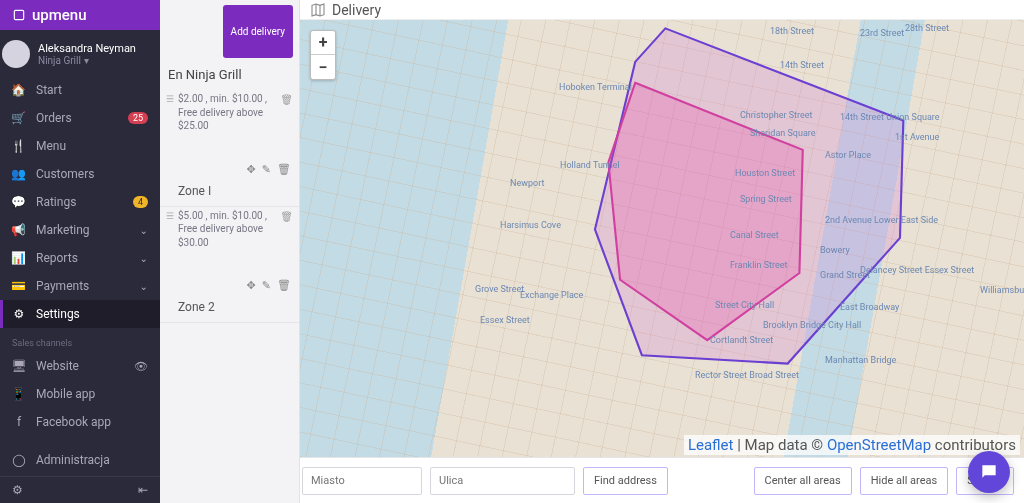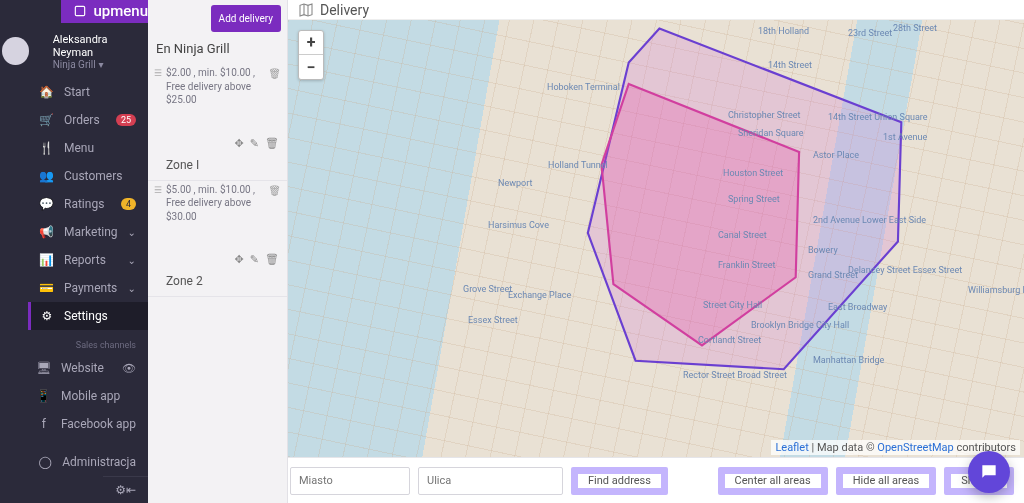--- a/index.html
+++ b/index.html
@@ -1,43 +1,43 @@
 <!DOCTYPE html>
 <html><head>
   <meta charset="utf-8">
   <style>
     * { margin: 0; padding: 0; box-sizing: border-box; font-family: -apple-system, BlinkMacSystemFont, "Segoe UI", Roboto, Arial, sans-serif; }
     body { width: 1024px; height: 503px; overflow: hidden; background: #fff; display: flex; }
 
     
-    .sidebar { width: 148px; background: #2b2a3a; color: #a9a7b8; display: flex; flex-direction: column; font-size: 12px; position: relative; align-items: flex-end; }
+    .sidebar { width: 160px; background: #2b2a3a; color: #a9a7b8; display: flex; flex-direction: column; font-size: 12px; position: relative; }
     .brand { background: #7b2cbf; height: 30px; display: flex; align-items: center; padding-left: 12px; color: #fff; font-weight: 500; font-size: 15px; gap: 6px; }
     .brand svg { width: 14px; height: 14px; }
-    .profile { display: flex; align-items: center; gap: 24px; padding: 10px 2px 8px; }
+    .profile { display: flex; align-items: center; gap: 8px; padding: 10px 2px 8px; }
     .avatar { width: 28px; height: 28px; border-radius: 50%; background: #d6d3e0; }
     .profile-text { display: flex; flex-direction: column; }
     .profile-name { color: #fff; font-size: 11px; line-height: 1.2; }
     .profile-sub { color: #8b89a0; font-size: 10px; display: flex; align-items: center; gap: 3px; }
     .nav { list-style: none; }
     .nav li { display: flex; align-items: center; padding: 7px 12px; gap: 10px; cursor: pointer; position: relative; font-size: 12px; }
     .nav li.active { background: #1e1d29; color: #fff; }
     .nav li.active::before { content: ''; position: absolute; left:0; top:0; bottom:0; width:3px; background:#7b2cbf; }
     .nav .ico { width: 14px; display: inline-flex; justify-content: center; }
     .nav .badge { margin-left: auto; background: #d43f52; color:#fff; border-radius: 8px; font-size: 9px; padding: 1px 5px; }
     .nav .badge.yellow { background: #f0b429; color:#2b2a3a; }
     .nav .chev { margin-left: auto; font-size: 10px; }
     .section-label { font-size: 9px; color: #6d6b80; padding: 10px 12px 4px; text-transform: none; }
     .sidebar-bottom { margin-top: auto; border-top: 1px solid #3a394a; display:flex; justify-content: space-between; padding: 6px 12px; }
     .sidebar-bottom span { cursor:pointer; font-size:12px; }
     .eye-ico { margin-left:auto; font-size:11px; }
 
     
     .mid { width: 140px; background: #f3f2f4; border-right: 1px solid #e2e1e6; display:flex; flex-direction:column; font-size:11px; color:#55535f; }
     .mid-top { display:flex; justify-content:flex-end; padding:5px 6px; }
-    .add-btn { background:#7b2cbf; color:#fff; border:none; border-radius:3px; font-size:10px; padding:8px 8px; cursor:pointer; }
+    .add-btn { background:#7b2cbf; color:#fff; border:none; border-radius:3px; font-size:10px; padding:21px 8px; cursor:pointer; }
     .mid-title { color:#444; font-size:13px; padding: 4px 8px 8px; }
     .zone-block { padding: 2px 8px 8px; border-bottom:1px solid #e5e4e9; }
     .zone-desc { font-size:10px; color:#777684; line-height:1.35; position:relative; padding-left:10px; padding-right:10px; }
     .zone-desc::before { content:'☰'; position:absolute; left:-2px; top:1px; font-size:9px; color:#aaa; }
     .trash-mini { position:absolute; right:-2px; top:1px; font-size:10px; color:#999; cursor:pointer; }
     .zone-row { display:flex; align-items:center; margin-top:8px; padding-left:10px; }
     .zone-name { flex:1; font-size:12px; color:#555;margin-top:43px; }
     .zone-icons { display:flex; gap:6px; color:#888; font-size:11px; }
     .zone-icons span { cursor:pointer; }
 
@@ -51,29 +51,29 @@
       background:
         repeating-linear-gradient(12deg, rgba(200,170,140,0.25) 0 1px, transparent 1px 24px),
         repeating-linear-gradient(102deg, rgba(200,170,140,0.25) 0 1px, transparent 1px 24px),
         linear-gradient(100deg, #c3dbe4 0 26%, #e9e1d4 26% 70%, #c3dbe4 70% 78%, #e9e1d4 78% 100%);
     }
     .map-label { position:absolute; font-size:9px; color:#6b88b3; white-space:nowrap; pointer-events:none; }
     .zone-poly { position:absolute; inset:0; pointer-events:none; }
     .zoom-ctrl { position:absolute; top:10px; left:10px; width:26px; background:#fff; border:1px solid #bbb; border-radius:3px; overflow:hidden; box-shadow:0 1px 3px rgba(0,0,0,0.2); }
     .zoom-ctrl div { height:24px; display:flex; align-items:center; justify-content:center; font-size:16px; font-weight:bold; color:#444; cursor:pointer; }
     .zoom-ctrl div:first-child { border-bottom:1px solid #ccc; }
-    .attrib { position:absolute; bottom:2px; right:4px; background:rgba(255,255,255,0.75); font-size:11px; color:#555; padding:1px 4px; }
+    .attrib { position:absolute; bottom:2px; right:4px; background:rgba(255,255,255,0.75); font-size:15px; color:#555; padding:1px 4px; }
     .attrib a { color:#2a6fd6; text-decoration:none; }
 
     .bottom-bar { height:46px; border-top:1px solid #e5e5e9; display:flex; align-items:center; padding:0 10px 0 2px; gap:8px; font-size:11px; }
     .bottom-bar input { height:28px; border:1px solid #d6d5dc; border-radius:2px; padding:0 8px; font-size:11px; color:#555; background:#fff; }
     .inp-city { width:120px; }
     .inp-street { width:145px; }
     .inp-nr { width:90px; }
-    .btn-out { height:28px; border:7px solid #c4b5fd; background:#fff; color:#555; border-radius:2px; padding:0 10px; font-size:11px; cursor:pointer; }
+    .btn-out { height:28px; border:1px solid #c4b5fd; background:#fff; color:#555; border-radius:2px; padding:0 10px; font-size:11px; cursor:pointer; }
     .spacer { flex:1; }
     .chat-bubble { position:absolute; right:14px; bottom:10px; width:42px; height:42px; border-radius:50%; background:#6246d9; display:flex; align-items:center; justify-content:center; box-shadow:0 4px 12px rgba(0,0,0,0.25); cursor:pointer; }
     .chat-bubble svg { width:20px; height:20px; fill:#fff; }
   </style>
 </head>
 <body>
 
 <aside class="sidebar">
   <div class="brand">
     <svg viewBox="0 0 24 24" fill="none" stroke="#fff" stroke-width="2">
@@ -201,21 +201,21 @@
       </svg>
     <span>Delivery</span>
   </div>
   <div class="map-wrap">
     <div class="map-bg"></div>
     <svg class="zone-poly" viewBox="0 0 864 415" preserveAspectRatio="none">
       <polygon id="poly-outer" fill="rgba(210,120,210,0.25)" stroke="#6a3fd1" stroke-width="2.5" points="436,10 720,120 716,260 582,410 408,400 352,250 400,50"></polygon>
       <polygon id="poly-inner" fill="rgba(230,80,170,0.28)" stroke="#d13f9f" stroke-width="2.5" points="400,75 600,155 596,302 486,382 382,310 368,170"></polygon>
     </svg>
     <div id="map-labels">
-        <span class="map-label" style="left: 470px; top: 6px;">18th Holland</span>
+        <span class="map-label" style="left: 470px; top: 6px;">18th Street</span>
         <span class="map-label" style="left: 560px; top: 8px;">23rd Street</span>
         <span class="map-label" style="left: 480px; top: 40px;">14th Street</span>
         <span class="map-label" style="left: 440px; top: 90px;">Christopher Street</span>
         <span class="map-label" style="left: 450px; top: 108px;">Sheridan Square</span>
         <span class="map-label" style="left: 540px; top: 92px;">14th Street Union Square</span>
         <span class="map-label" style="left: 595px; top: 112px;">1st Avenue</span>
         <span class="map-label" style="left: 525px; top: 130px;">Astor Place</span>
         <span class="map-label" style="left: 435px; top: 148px;">Houston Street</span>
         <span class="map-label" style="left: 440px; top: 174px;">Spring Street</span>
         <span class="map-label" style="left: 525px; top: 195px;">2nd Avenue Lower East Side</span>

